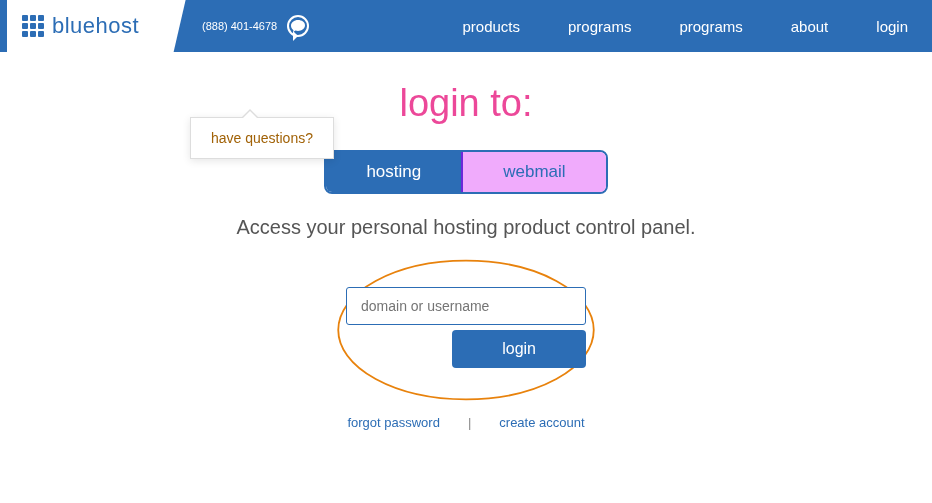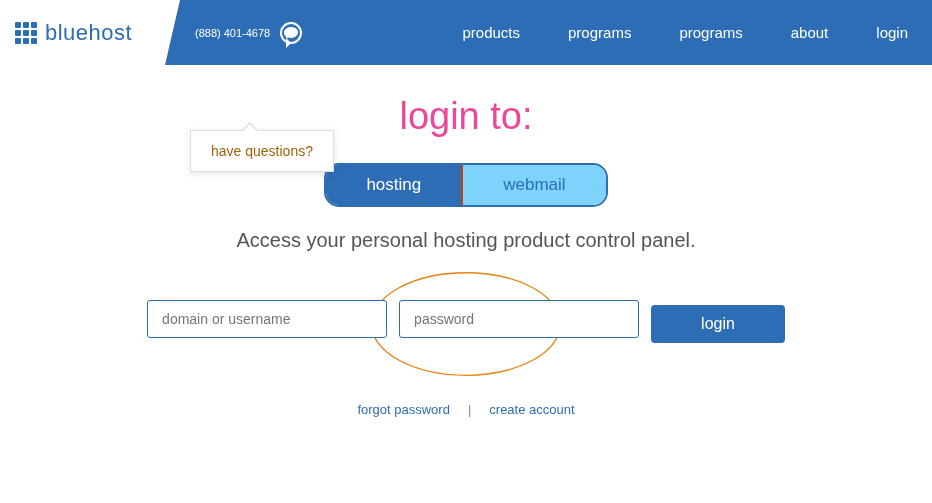--- a/index.html
+++ b/index.html
@@ -9,22 +9,22 @@
       width: 932px;
       min-height: 503px;
       overflow: hidden;
     }
 
     
     .navbar {
       background: #2c6db5;
       display: flex;
       align-items: center;
-      height: 65px;
-      padding: 0 0 0 0;
+      height: 52px;
+      padding: 0 0 0 7px;
       position: relative;
       z-index: 10;
     }
     .logo-area {
       background: #ffffff;
       height: 65px;
       display: flex;
       align-items: center;
       padding: 0 20px 0 15px;
       min-width: 165px;
@@ -166,40 +166,40 @@
       font-weight: 300;
       color: #ec4899;
       margin-bottom: 25px;
       font-family: Liberation Sans, sans-serif;
     }
 
     
     .tab-group {
       display: flex;
       border: 2px solid #2c6db5;
-      border-radius: 15px;
+      border-radius: 8px;
       overflow: hidden;
       margin-bottom: 22px;
     }
     .tab {
       padding: 10px 40px;
       font-size: 17px;
       font-weight: 400;
       cursor: pointer;
       border: none;
       outline: none;
     }
     .tab-active {
       background: #2c6db5;
       color: #ffffff;
     }
     .tab-inactive {
-      background: #7dd3fc;
+      background: #f0abfc;
       color: #2c6db5;
-      border-left: 2px solid #c2410c;
+      border-left: 2px solid #6d28d9;
       text-align: center;
     }
 
     
     .access-text {
       font-size: 20px;
       color: #555;
       margin-bottom: 18px;
     }
 
@@ -215,23 +215,22 @@
       position: absolute;
       top: 0;
       left: 0;
       width: 100%;
       height: 100%;
       pointer-events: none;
     }
 
     .form-group {
       display: flex;
-      flex-direction: row;
-      align-items: flex-start;
-      gap: 12px;
+      flex-direction: column;
+      align-items: flex-end;
       position: relative;
       z-index: 1;
     }
 
     .form-input {
       width: 240px;
       padding: 10px 14px;
       font-size: 14px;
       border: 1px solid #2c6db5;
       border-radius: 3px;
@@ -247,22 +246,22 @@
       font-size: 16px;
       border-radius: 4px;
       cursor: pointer;
       margin-top: 5px;
     }
 
     
     .footer-links {
       display: flex;
       align-items: center;
-      gap: 8px;
-      margin-top: 24px;
+      gap: 18px;
+      margin-top: 12px;
       font-size: 13px;
     }
     .footer-link {
       color: #2c6db5;
       text-decoration: none;
       cursor: pointer;
     }
     .footer-divider {
       color: #888;
       margin: 0 10px;
@@ -320,21 +319,20 @@
   </div>
 
   <p class="access-text">Access your personal hosting product control panel.</p>
 
   <div class="oval-container">
     <svg class="oval-border" viewBox="0 0 360 200" xmlns="http://www.w3.org/2000/svg">
       <ellipse cx="180" cy="100" rx="175" ry="95" fill="none" stroke="#e8820c" stroke-width="2.5"></ellipse>
     </svg>
     <div class="form-group">
       <input class="form-input" type="text" placeholder="domain or username" style="">
-      <input class="form-input" type="password" placeholder="password" style="">
       <button class="login-btn">login</button>
     </div>
   </div>
 
   <div class="footer-links">
     <a class="footer-link">forgot password</a>
     <span class="footer-divider">|</span>
     <a class="footer-link">create account</a>
   </div>
 </div>

